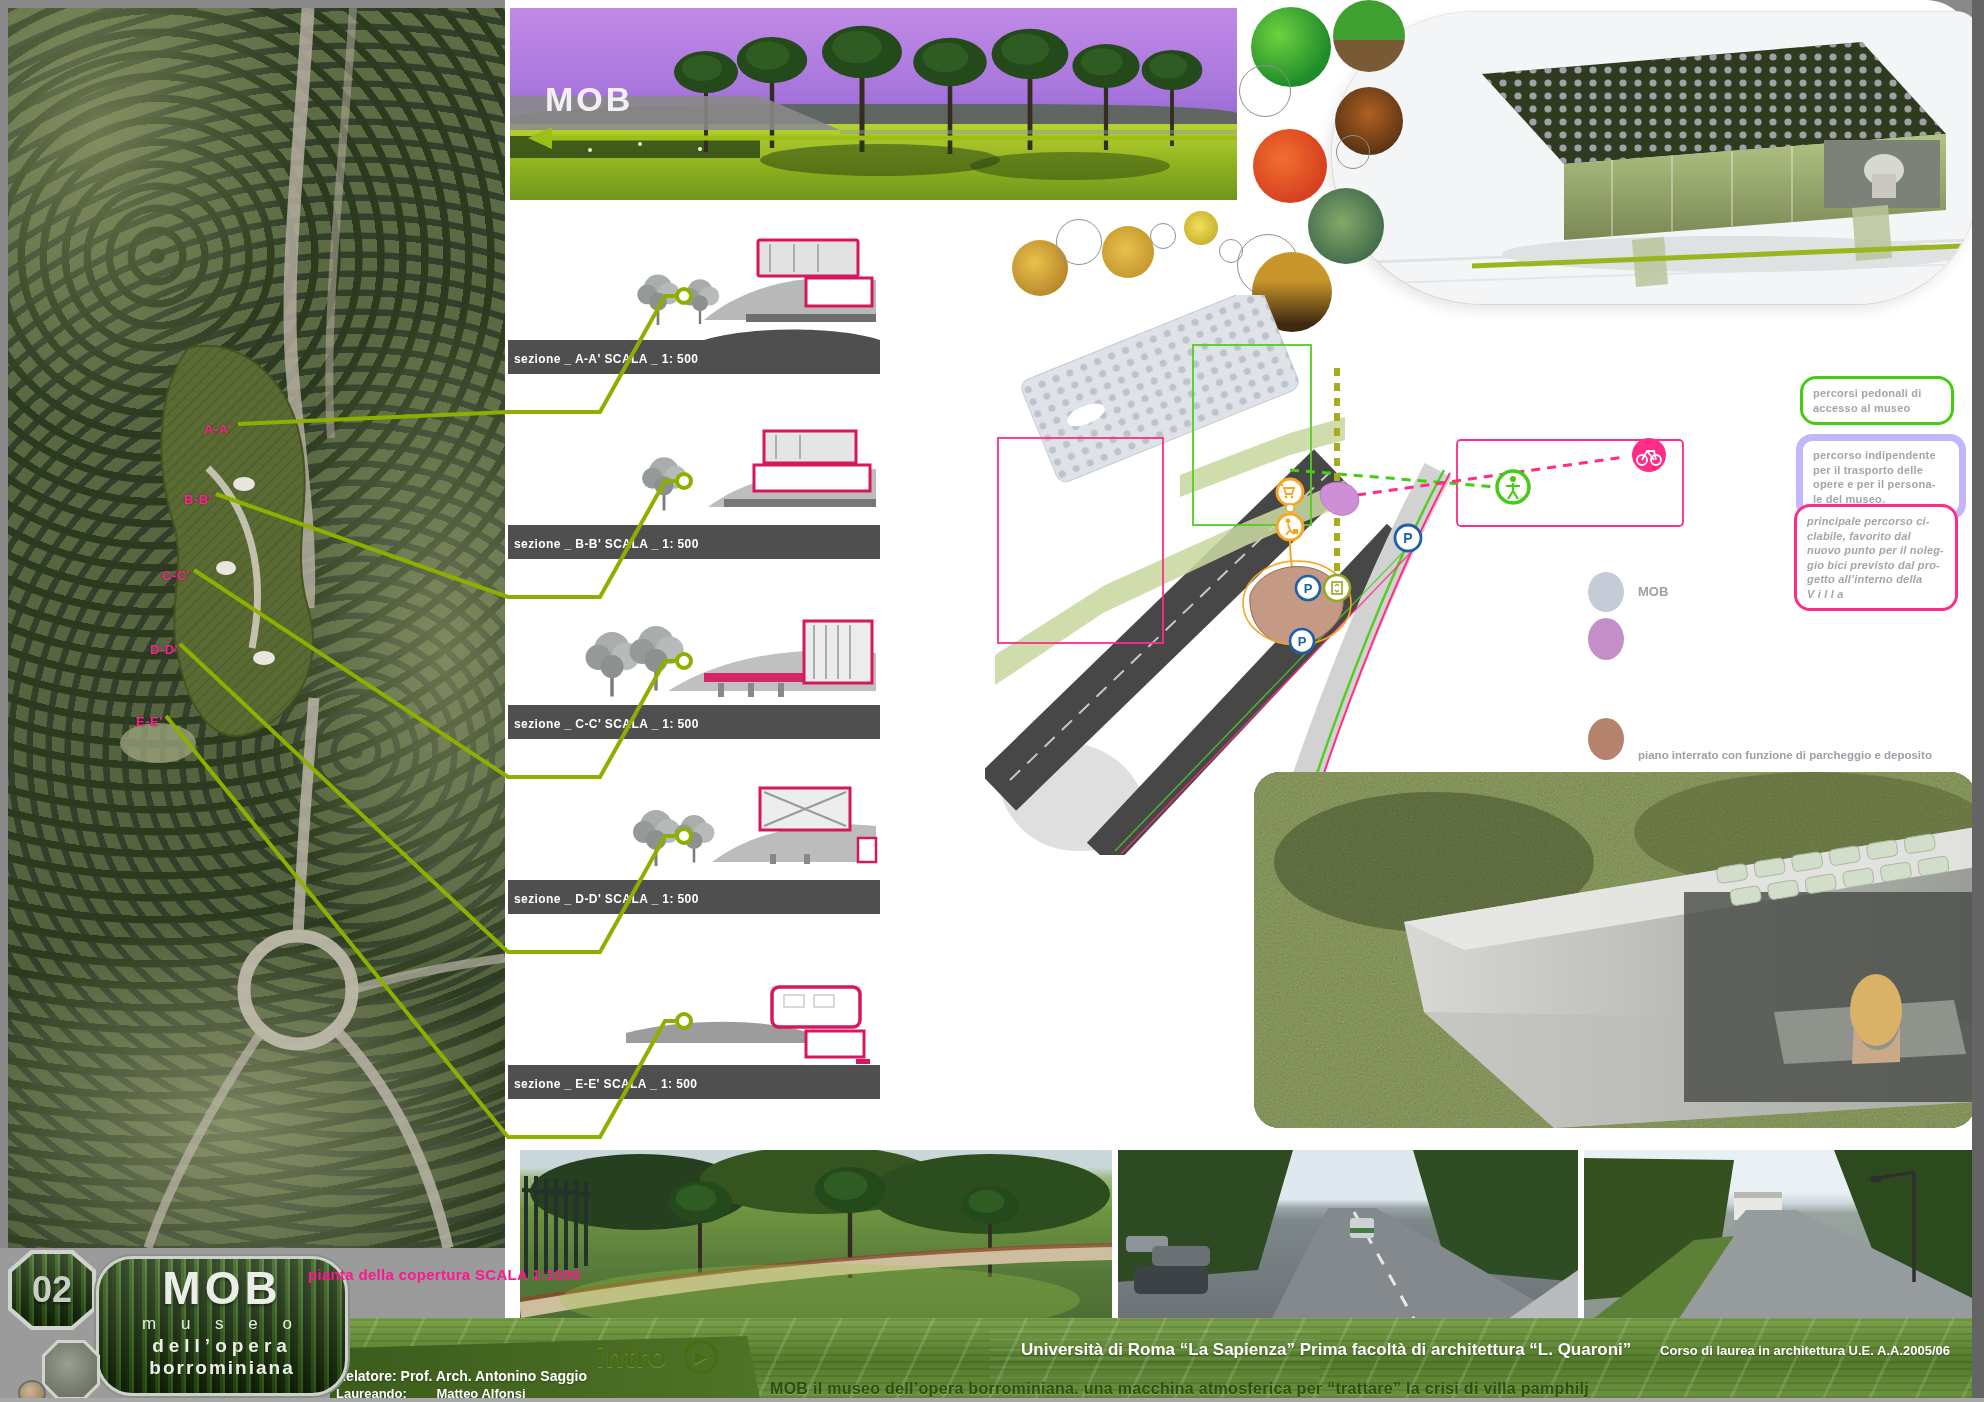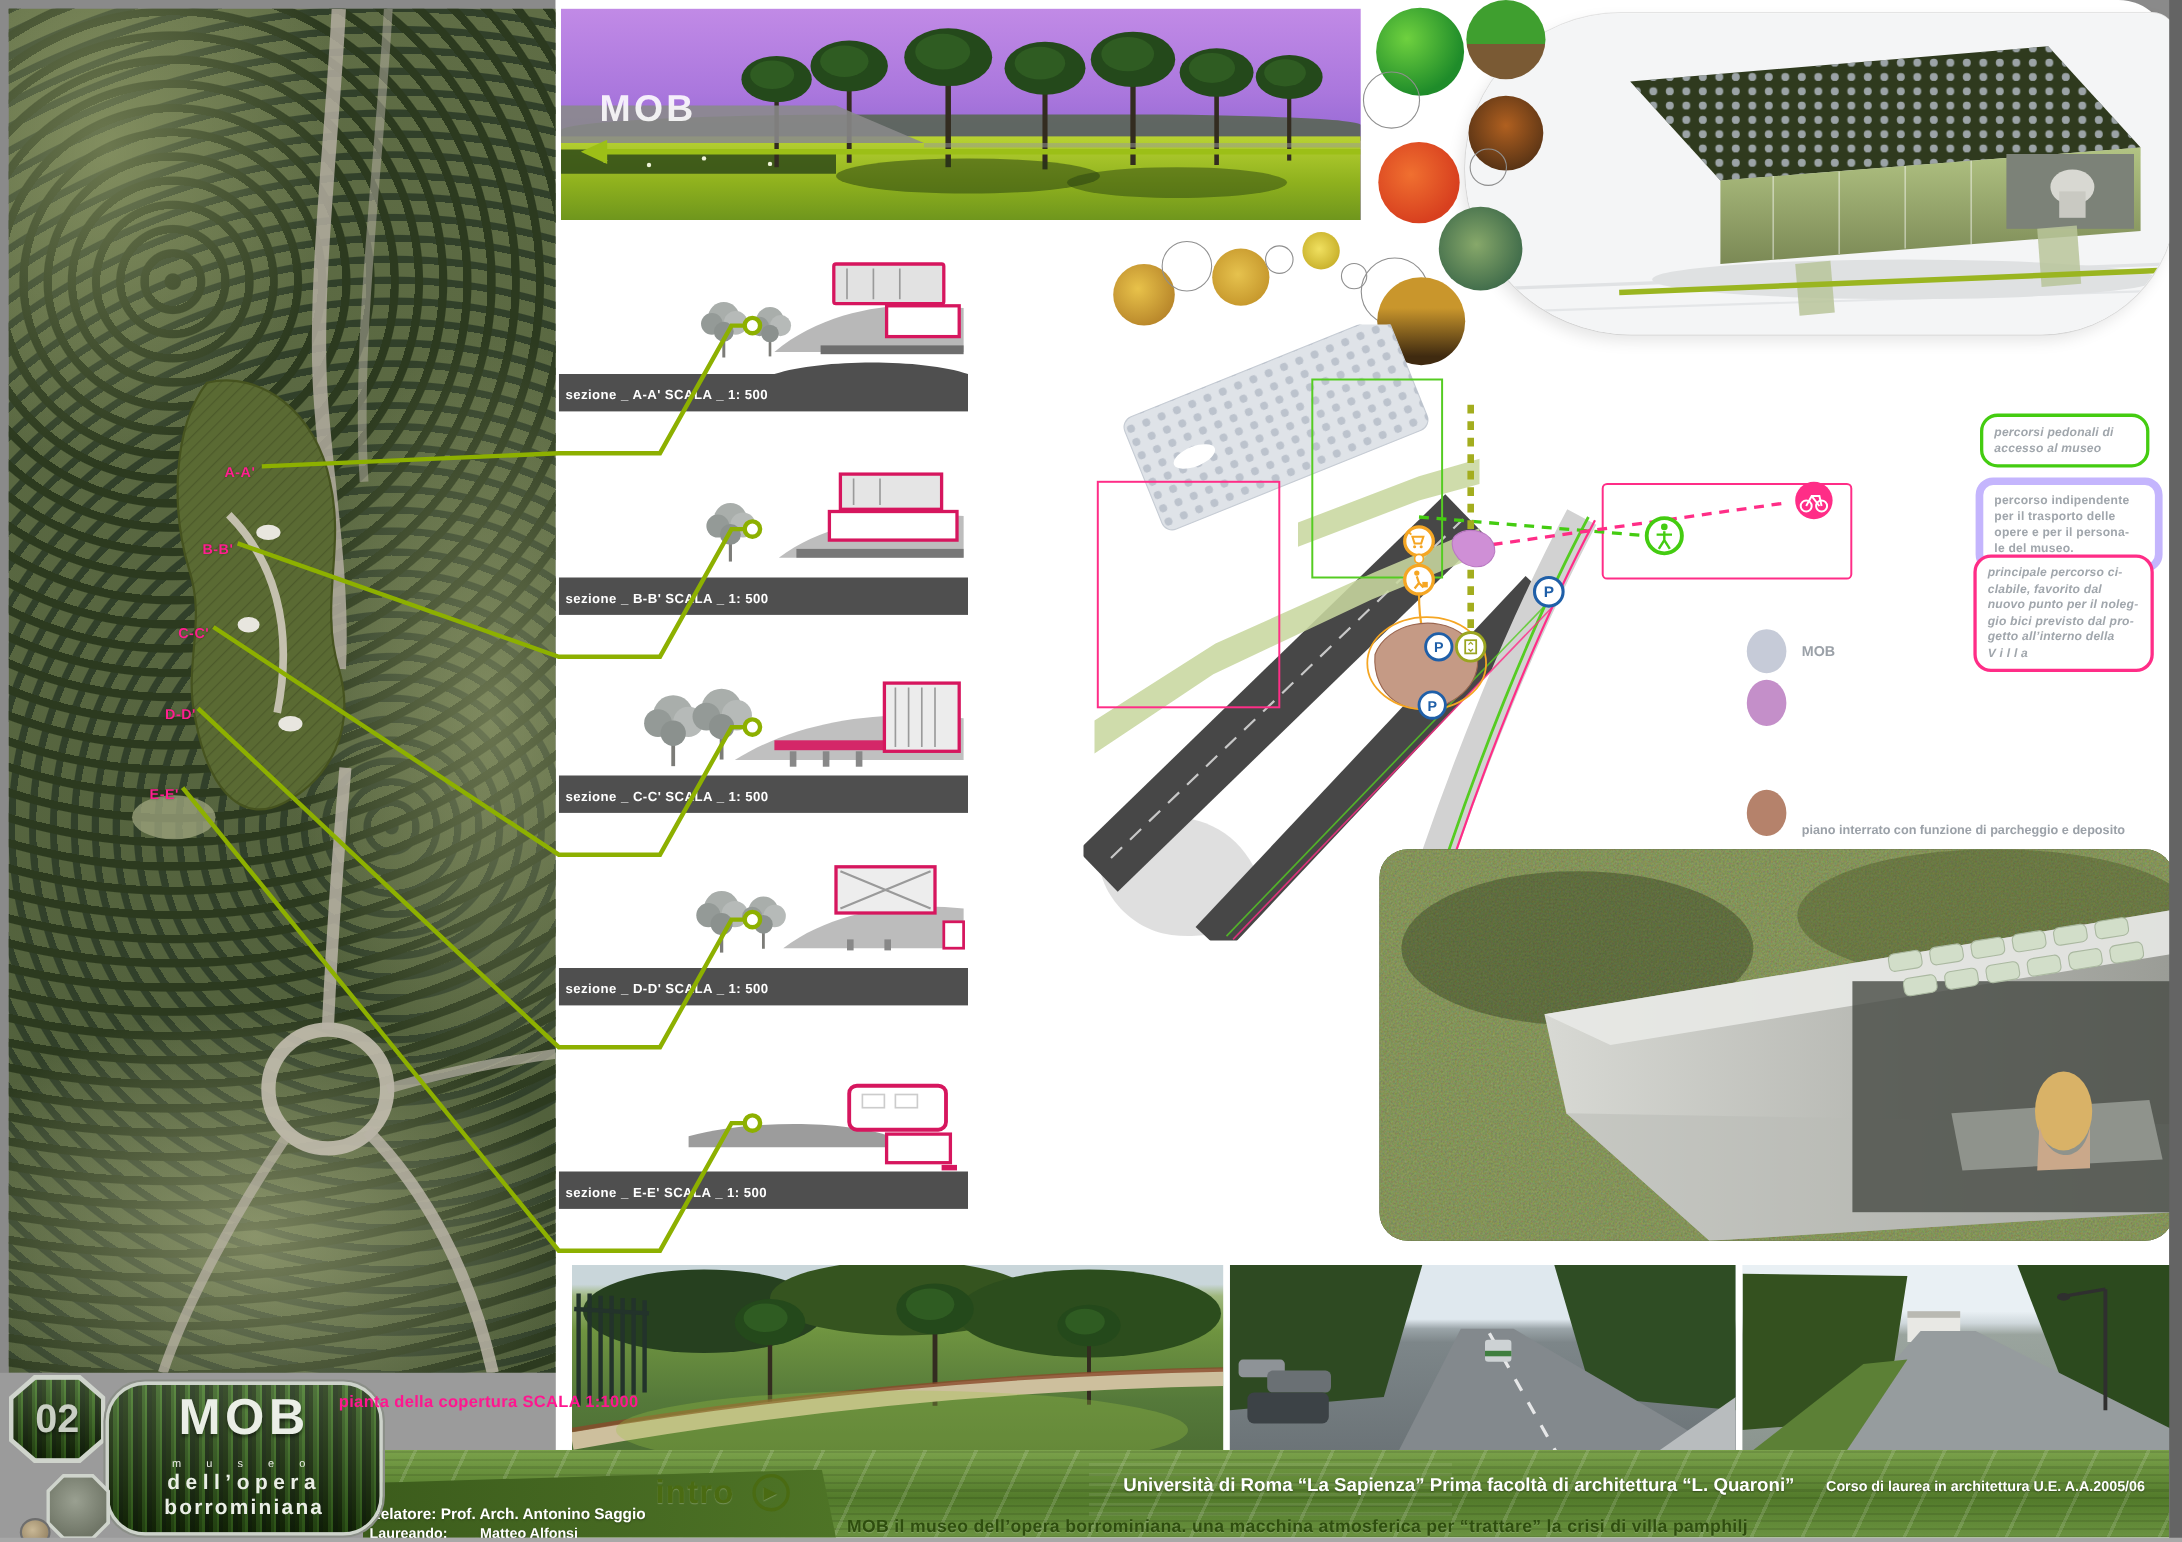--- a/index.html
+++ b/index.html
@@ -86,21 +86,21 @@
       linear-gradient(180deg,rgba(255,255,255,.16),rgba(0,0,0,.30)),
       repeating-linear-gradient(90deg,#183008 0 4px,#2f5a17 4px 7px,#3e7420 7px 9px,#14280a 9px 13px);
   }
   .hex{clip-path:polygon(26% 0,74% 0,100% 25%,100% 75%,74% 100%,26% 100%,0 75%,0 25%);}
   .mob-badge{
     left:96px;top:1256px;width:246px;height:134px;border-radius:36px;
     border:3px solid #cdd3ca;box-shadow:0 0 0 2px #8b8f88;
     overflow:hidden;text-align:center;color:#eaeee6;
   }
   .mob-badge .t1{font-size:46px;font-weight:bold;letter-spacing:4px;line-height:1.0;margin-top:6px;text-shadow:0 2px 3px rgba(0,0,0,.4);}
-  .mob-badge .t2{font-size:10px;letter-spacing:10px;margin-top:15px;}
+  .mob-badge .t2{font-size:17px;letter-spacing:10px;margin-top:3px;}
   .mob-badge .t3{font-size:19px;font-weight:bold;letter-spacing:5px;margin-top:1px;}
   .mob-badge .t4{font-size:19px;font-weight:bold;letter-spacing:2px;}
 
   .caption-pink{left:308px;top:1266px;color:#ff1690;font-weight:bold;font-size:15px;letter-spacing:.3px;z-index:8;}
 
   .right-strip{left:1972px;top:0;width:12px;height:1398px;background:#646464;}
   .bottom-strip{left:0;top:1398px;width:1984px;height:4px;background:#a8a8a8;}
   .gray-corner{left:0;top:1248px;width:505px;height:154px;background:#9b9b9b;}
 </style>
 </head>
@@ -435,21 +435,21 @@
     <circle cx="317" cy="346" r="12" fill="#ffffff" stroke="#1f5fa8" stroke-width="2.6"></circle>
     <text x="317" y="351" text-anchor="middle" font-size="13" font-weight="bold" fill="#1f5fa8">P</text>
   </g>
   <g>
     <circle cx="352" cy="293" r="13" fill="#ffffff" stroke="#9aa520" stroke-width="2.6"></circle>
     <rect x="347" y="287" width="10" height="12" fill="none" stroke="#9aa520" stroke-width="1.6"></rect>
     <path d="M350,291 l2,-2 l2,2 M350,295 l2,2 l2,-2" stroke="#9aa520" stroke-width="1.2" fill="none"></path>
   </g>
 </svg>
 
-<div class="abs dbox green" style="left:1800px;top:376px;width:128px;font-style:italic;">percorsi pedonali di
+<div class="abs dbox green" style="left:1800px;top:376px;width:128px;">percorsi pedonali di
 accesso al museo</div>
 <div class="abs dbox orange" style="left:1796px;top:434px;width:136px;">percorso indipendente
 per il trasporto delle
 opere e per il persona-
 le del museo.</div>
 <div class="abs dbox pink" style="left:1794px;top:504px;width:138px;font-style:italic;">principale percorso ci-
 clabile, favorito dal
 nuovo punto per il noleg-
 gio bici previsto dal pro-
 getto all’interno della

